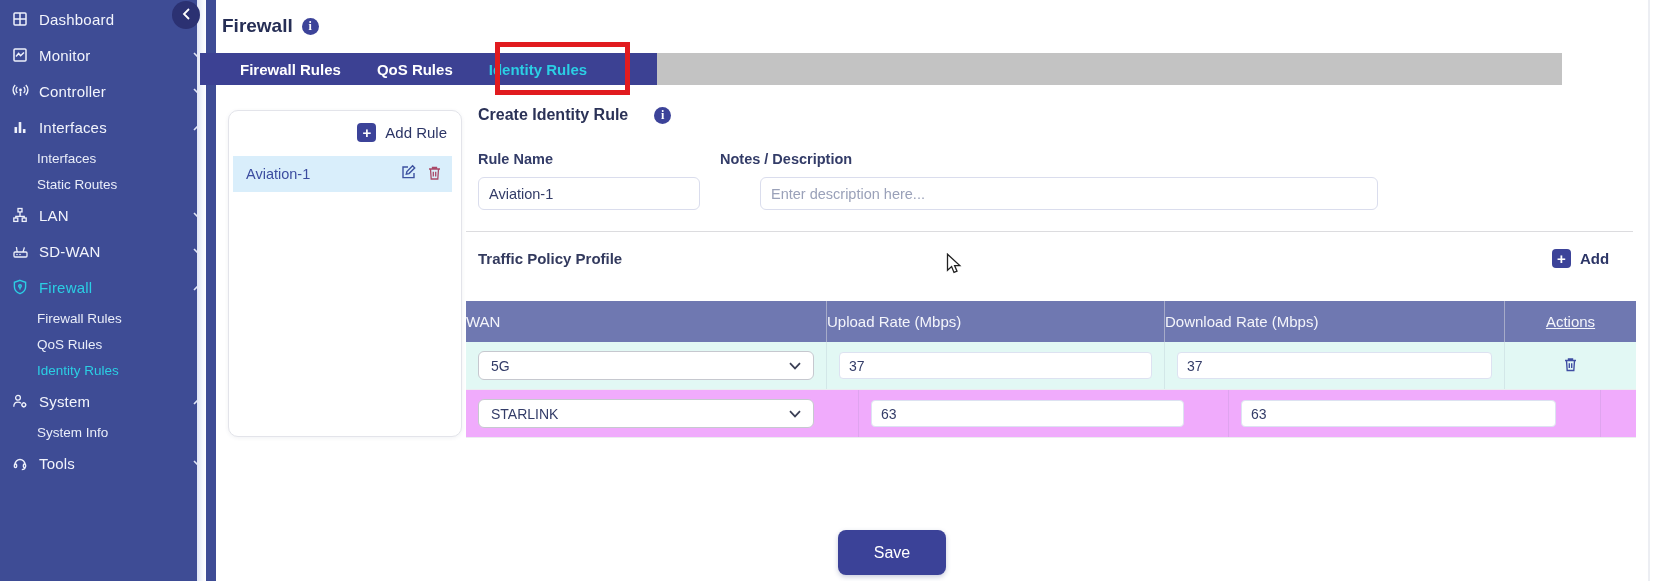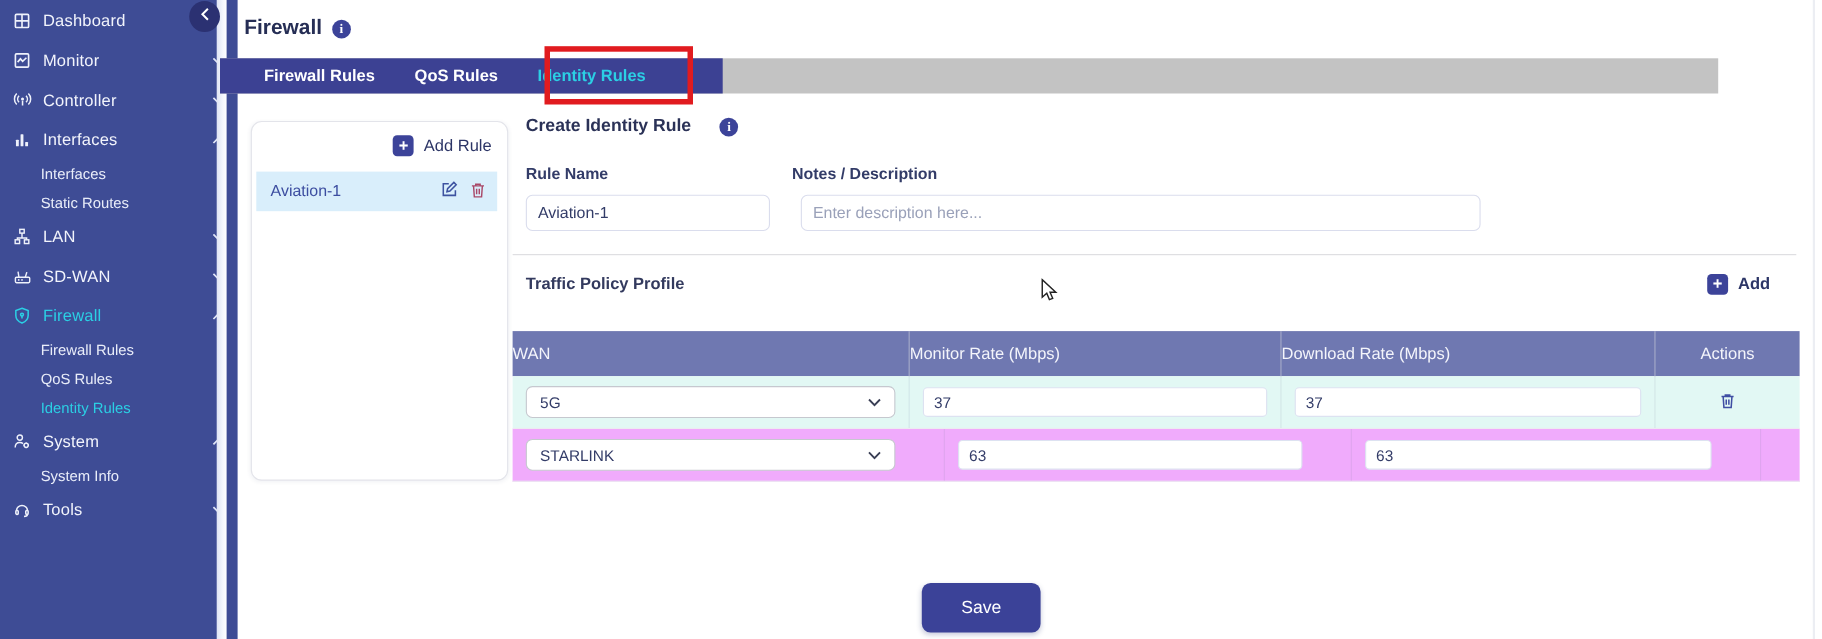--- a/index.html
+++ b/index.html
@@ -53,33 +53,33 @@
   .icon-btn{display:inline-flex; align-items:center; cursor:pointer; background:none; border:none; padding:0;}
 
   
   .form-heading{position:absolute; left:478px; top:106px; display:flex; align-items:center; gap:26px;}
   .form-heading h2{font-size:16px; font-weight:700; color:#2b3257;}
   .field-label{position:absolute; font-size:14.5px; font-weight:700; color:#333c68;}
   .lbl-rule{left:478px; top:151px;} .lbl-notes{left:720px; top:151px;}
   .txt-input{position:absolute; height:33px; border:1px solid #dadded; border-radius:6px; background:#fff;
     font-family:"Liberation Sans", sans-serif; font-size:14.5px; color:#333c68; padding:0 10px; outline:none;}
   .inp-rule{left:478px; top:177px; width:222px;}
-  .inp-notes{left:728px; top:177px; width:618px;}
+  .inp-notes{left:760px; top:177px; width:618px;}
   .inp-notes::placeholder{color:#9aa1b9;}
   .divider{position:absolute; left:466px; top:231px; width:1167px; height:1px; background:#dcdcdf;}
   .tpp-title{position:absolute; left:478px; top:250px; font-size:15px; font-weight:700; color:#333a5e;}
   .add-btn{position:absolute; left:1552px; top:249px; display:flex; align-items:center; gap:9px; cursor:pointer;}
   .add-btn .lbl{font-size:15px; font-weight:700; color:var(--navy_text);}
 
   
   .tpp-table{position:absolute; left:466px; top:301px; width:1170px;}
   .t-head{display:grid; grid-template-columns:360px 338px 340px 132px; background:var(--table_header_bg); height:41px;}
   .t-head .hc{display:flex; align-items:center; color:#f4f5fb; font-size:15px; border-left:1px solid #a6abc9;}
   .t-head .hc:first-child{border-left:none;}
-  .t-head .hc.center{justify-content:center; padding-left:0;}
+  .t-head .hc.center{justify-content:center; padding-left:0;text-decoration:underline;}
   .t-row{display:grid; grid-template-columns:360px 338px 340px 132px; height:48px; border-bottom:1px solid #ececf0;}
   .t-row.hl{background:var(--row_highlight_bg);}
   .t-row.plain{background:#f0abfc;gap:32px;}
   .t-cell{display:flex; align-items:center; padding:0 12px; border-left:1px solid rgba(120,125,160,.14);}
   .t-cell:first-child{border-left:none;}
   .t-cell.center{justify-content:center;}
   .wan-select{width:336px; height:29px; background:#fff; border:1px solid #c6c8cf; border-radius:6px;
     display:flex; align-items:center; padding:0 12px; font-size:14px; color:#333c68; cursor:pointer;}
   .wan-select .cg{margin-left:auto; color:#3a3f55; display:flex;}
   .rate-input{width:100%; height:27px; background:#fff; border:1px solid #dde2f1; border-radius:4px;
@@ -310,21 +310,21 @@
 
   <div class="tpp-title">Traffic Policy Profile</div>
   <div class="add-btn">
     <span class="plus-badge">+</span>
     <span class="lbl">Add</span>
   </div>
 
   <div class="tpp-table">
     <div class="t-head">
       <div class="hc">WAN</div>
-      <div class="hc">Monitor Rate (Mbps)</div>
+      <div class="hc">Upload Rate (Mbps)</div>
       <div class="hc">Download Rate (Mbps)</div>
       <div class="hc center">Actions</div>
     </div>
 
     <div class="t-row hl">
       <div class="t-cell">
         <div class="wan-select">
           <span>5G</span>
           <span class="cg">
               <svg width="12" height="8" viewBox="0 0 12 8" fill="none" stroke="currentColor" stroke-width="1.7">

